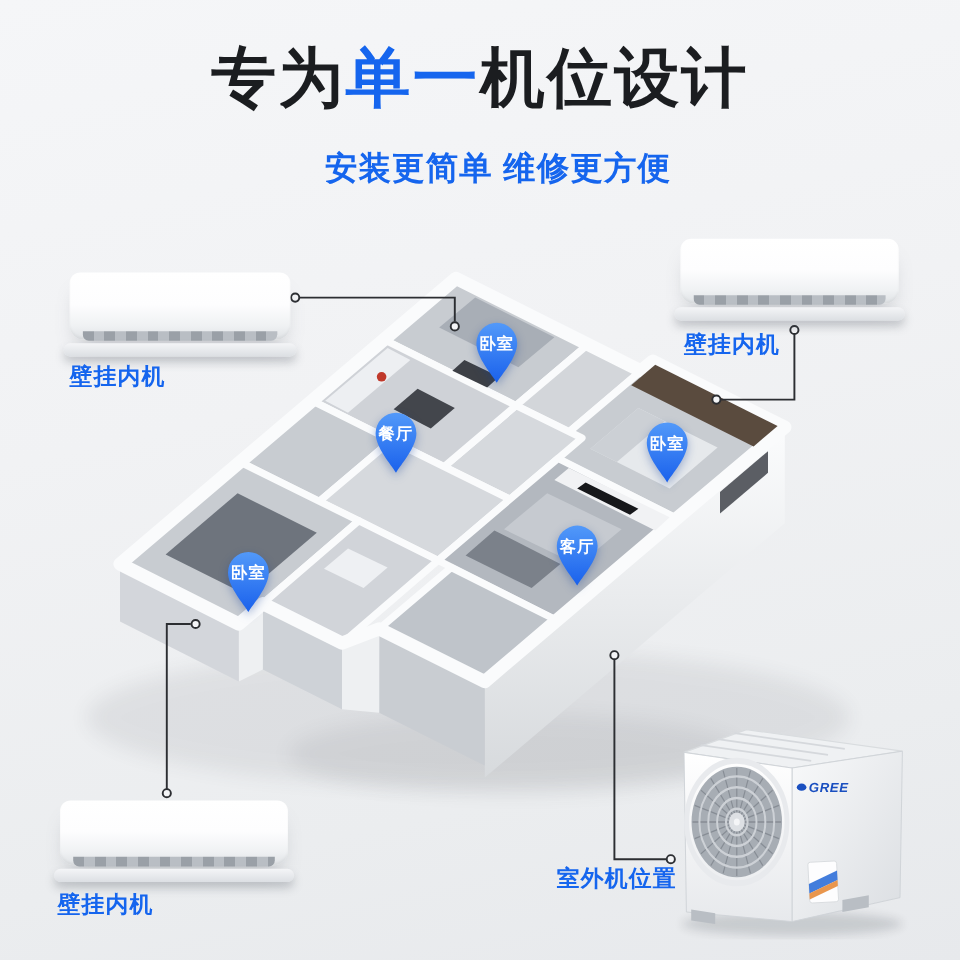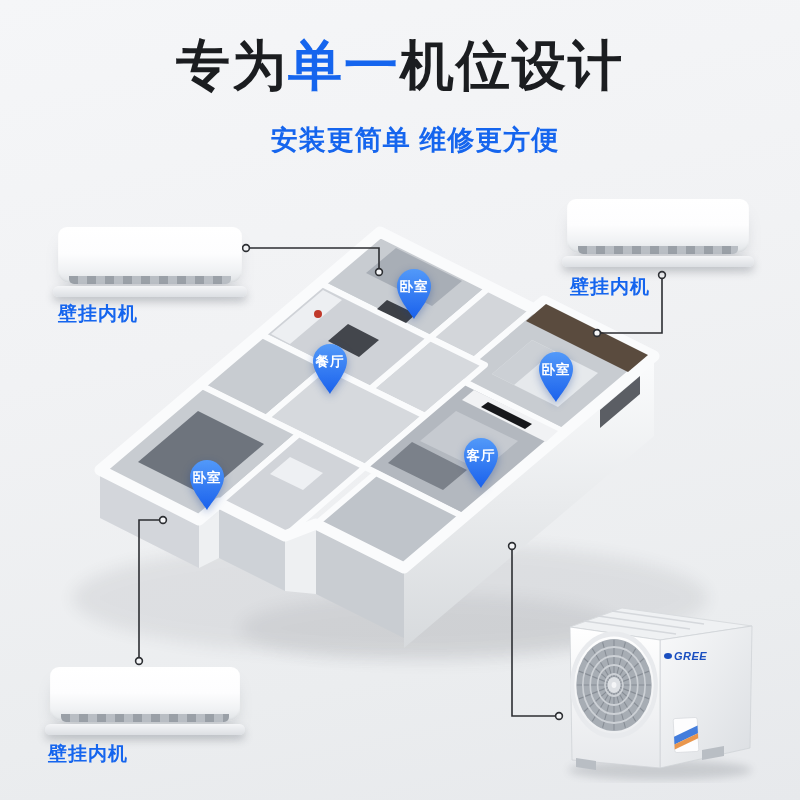--- a/index.html
+++ b/index.html
@@ -226,20 +226,21 @@
 
     <ellipse cx="108" cy="58" rx="4" ry="3" fill="#1a4fc0"></ellipse>
     <text class="brand-text" x="114" y="62">GREE</text>
 
     <g transform="rotate(-3 126 137)">
       <rect x="114" y="120" width="24" height="34" rx="2" fill="#fdfdfe" stroke="#d9dcdf" stroke-width="0.8"></rect>
       <polygon points="114,138 138,128 138,136 114,146" fill="#2f6fd8" opacity="0.9"></polygon>
       <polygon points="114,146 138,136 138,141 114,151" fill="#e78b3a" opacity="0.9"></polygon>
     </g>
   </svg>
+  <div class="outdoor-label" style="left:464px;top:719px">室外机位置</div>
 
   <svg class="pin" style="left:393px;top:267px" width="42" height="54" viewBox="0 0 42 54">
     <path d="M21,52 C17,45 4,31 4,19 A17,17 0 1 1 38,19 C38,31 25,45 21,52 Z" fill="url(#pinGrad)"></path>
     <text class="pin-text" x="21" y="24" text-anchor="middle">卧室</text>
   </svg>
   <svg class="pin" style="left:309px;top:342px" width="42" height="54" viewBox="0 0 42 54">
     <path d="M21,52 C17,45 4,31 4,19 A17,17 0 1 1 38,19 C38,31 25,45 21,52 Z" fill="url(#pinGrad)"></path>
     <text class="pin-text" x="21" y="24" text-anchor="middle">餐厅</text>
   </svg>
   <svg class="pin" style="left:535px;top:350px" width="42" height="54" viewBox="0 0 42 54">

